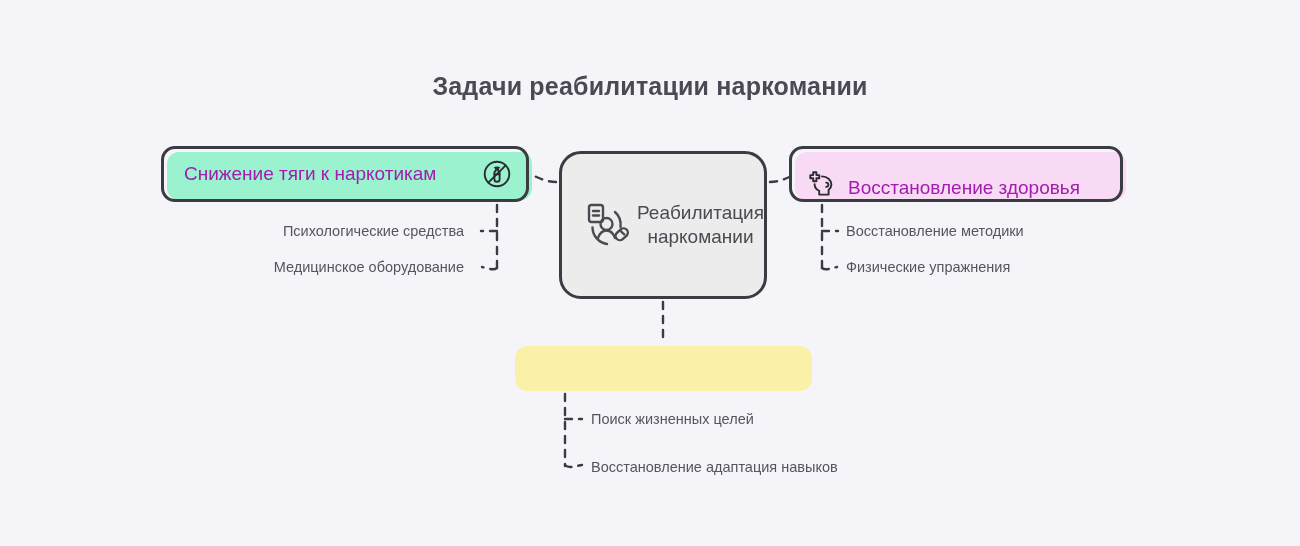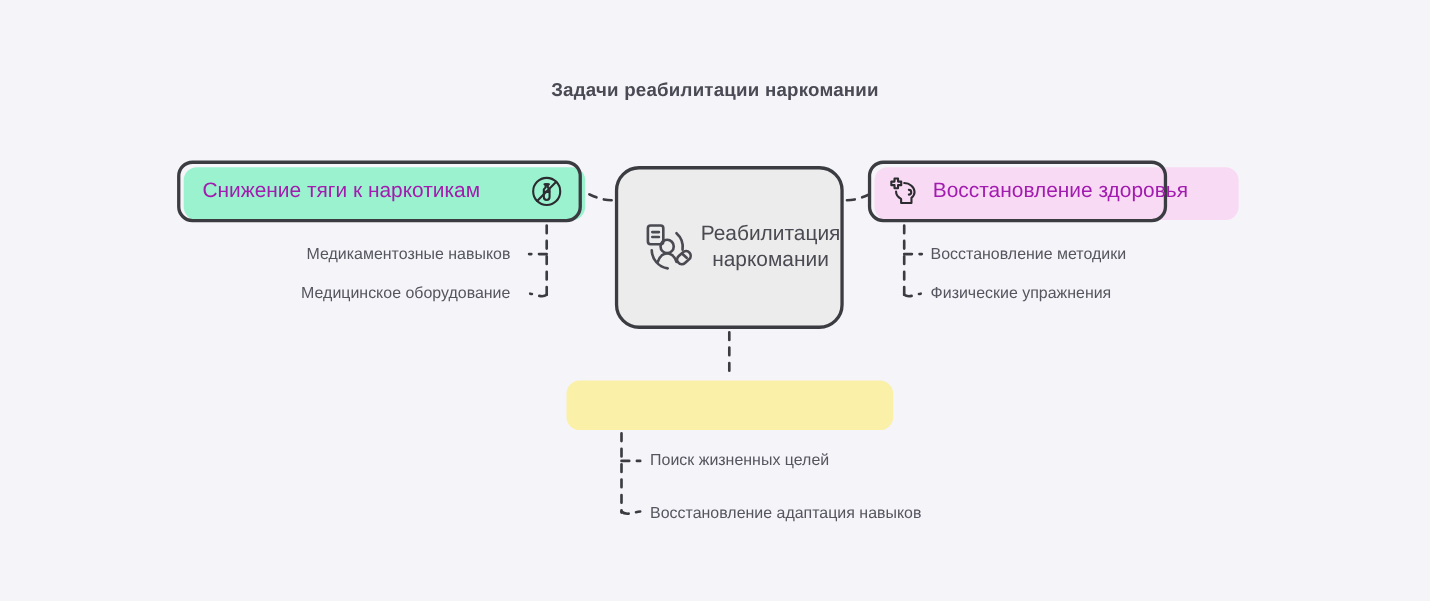--- a/index.html
+++ b/index.html
@@ -28,21 +28,21 @@
     pointer-events: none;
   }
 
   
   .title {
     position: absolute;
     left: 0;
     top: 72px;
     width: 1300px;
     text-align: center;
-    font-size: 17px;
+    font-size: 25px;
     font-weight: bold;
     color: #4a4a55;
     letter-spacing: 0.2px;
   }
 
   
   .node {
     position: absolute;
     box-sizing: border-box;
     border: 3.5px solid #3b3b42;
@@ -80,26 +80,27 @@
     width: 365px;
     height: 48px;
     border-radius: 12px;
     background: #9af2cf;
   }
 
   
   #node-health {
     left: 789px;
     top: 146px;
-    width: 272px;
+    width: 334px;
     height: 56px;
     border-radius: 14px;
     padding: 0 20px 0 14px;
     justify-content: flex-start;
     gap: 12px;
+    align-items: flex-end;
   }
   #wash-health {
     left: 795px;
     top: 152px;
     width: 331px;
     height: 48px;
     border-radius: 12px;
     background: #f9daf4;
   }
 
@@ -232,21 +233,21 @@
       <svg width="30" height="30" viewBox="0 0 30 30" fill="none" stroke="#2b2b30" stroke-width="1.9" stroke-linecap="round" stroke-linejoin="round">
         <path d="M 7.2,3.2 L 10.4,3.2 L 10.4,6.1 L 13.3,6.1 L 13.3,9.3 L 10.4,9.3 L 10.4,12.2 L 7.2,12.2 L 7.2,9.3 L 4.3,9.3 L 4.3,6.1 L 7.2,6.1 Z"></path>
         <path d="M 16,7.4 C 21,7.4 25.4,11.1 25.4,15.6 C 25.4,18.2 24,19.8 22.6,20.9 L 22.6,25.6 L 13.2,25.6 L 13.2,21.8 C 10.3,20.4 8.6,18 8.6,15.2"></path>
         <path d="M 20.2,13.6 C 21.6,13.6 22.4,14.6 22.4,15.8 C 22.4,17 21.6,17.9 20.2,17.9"></path>
       </svg>
     </span>
     <span class="node-label">Восстановление здоровья</span>
   </div>
 
 
-  <div class="leaf right-align" style="left:464px; top:223px;">Медикаментозные навыков</div>
+  <div class="leaf right-align" style="left:464px; top:223px;">Психологические средства</div>
   <div class="leaf right-align" style="left:464px; top:259px;">Медицинское оборудование</div>
 
   <div class="leaf" style="left:846px; top:223px;">Восстановление методики</div>
   <div class="leaf" style="left:846px; top:259px;">Физические упражнения</div>
 
   <div class="leaf" style="left:591px; top:411px;">Поиск жизненных целей</div>
   <div class="leaf" style="left:591px; top:459px;">Восстановление адаптация навыков</div>
 
 </div>
 

